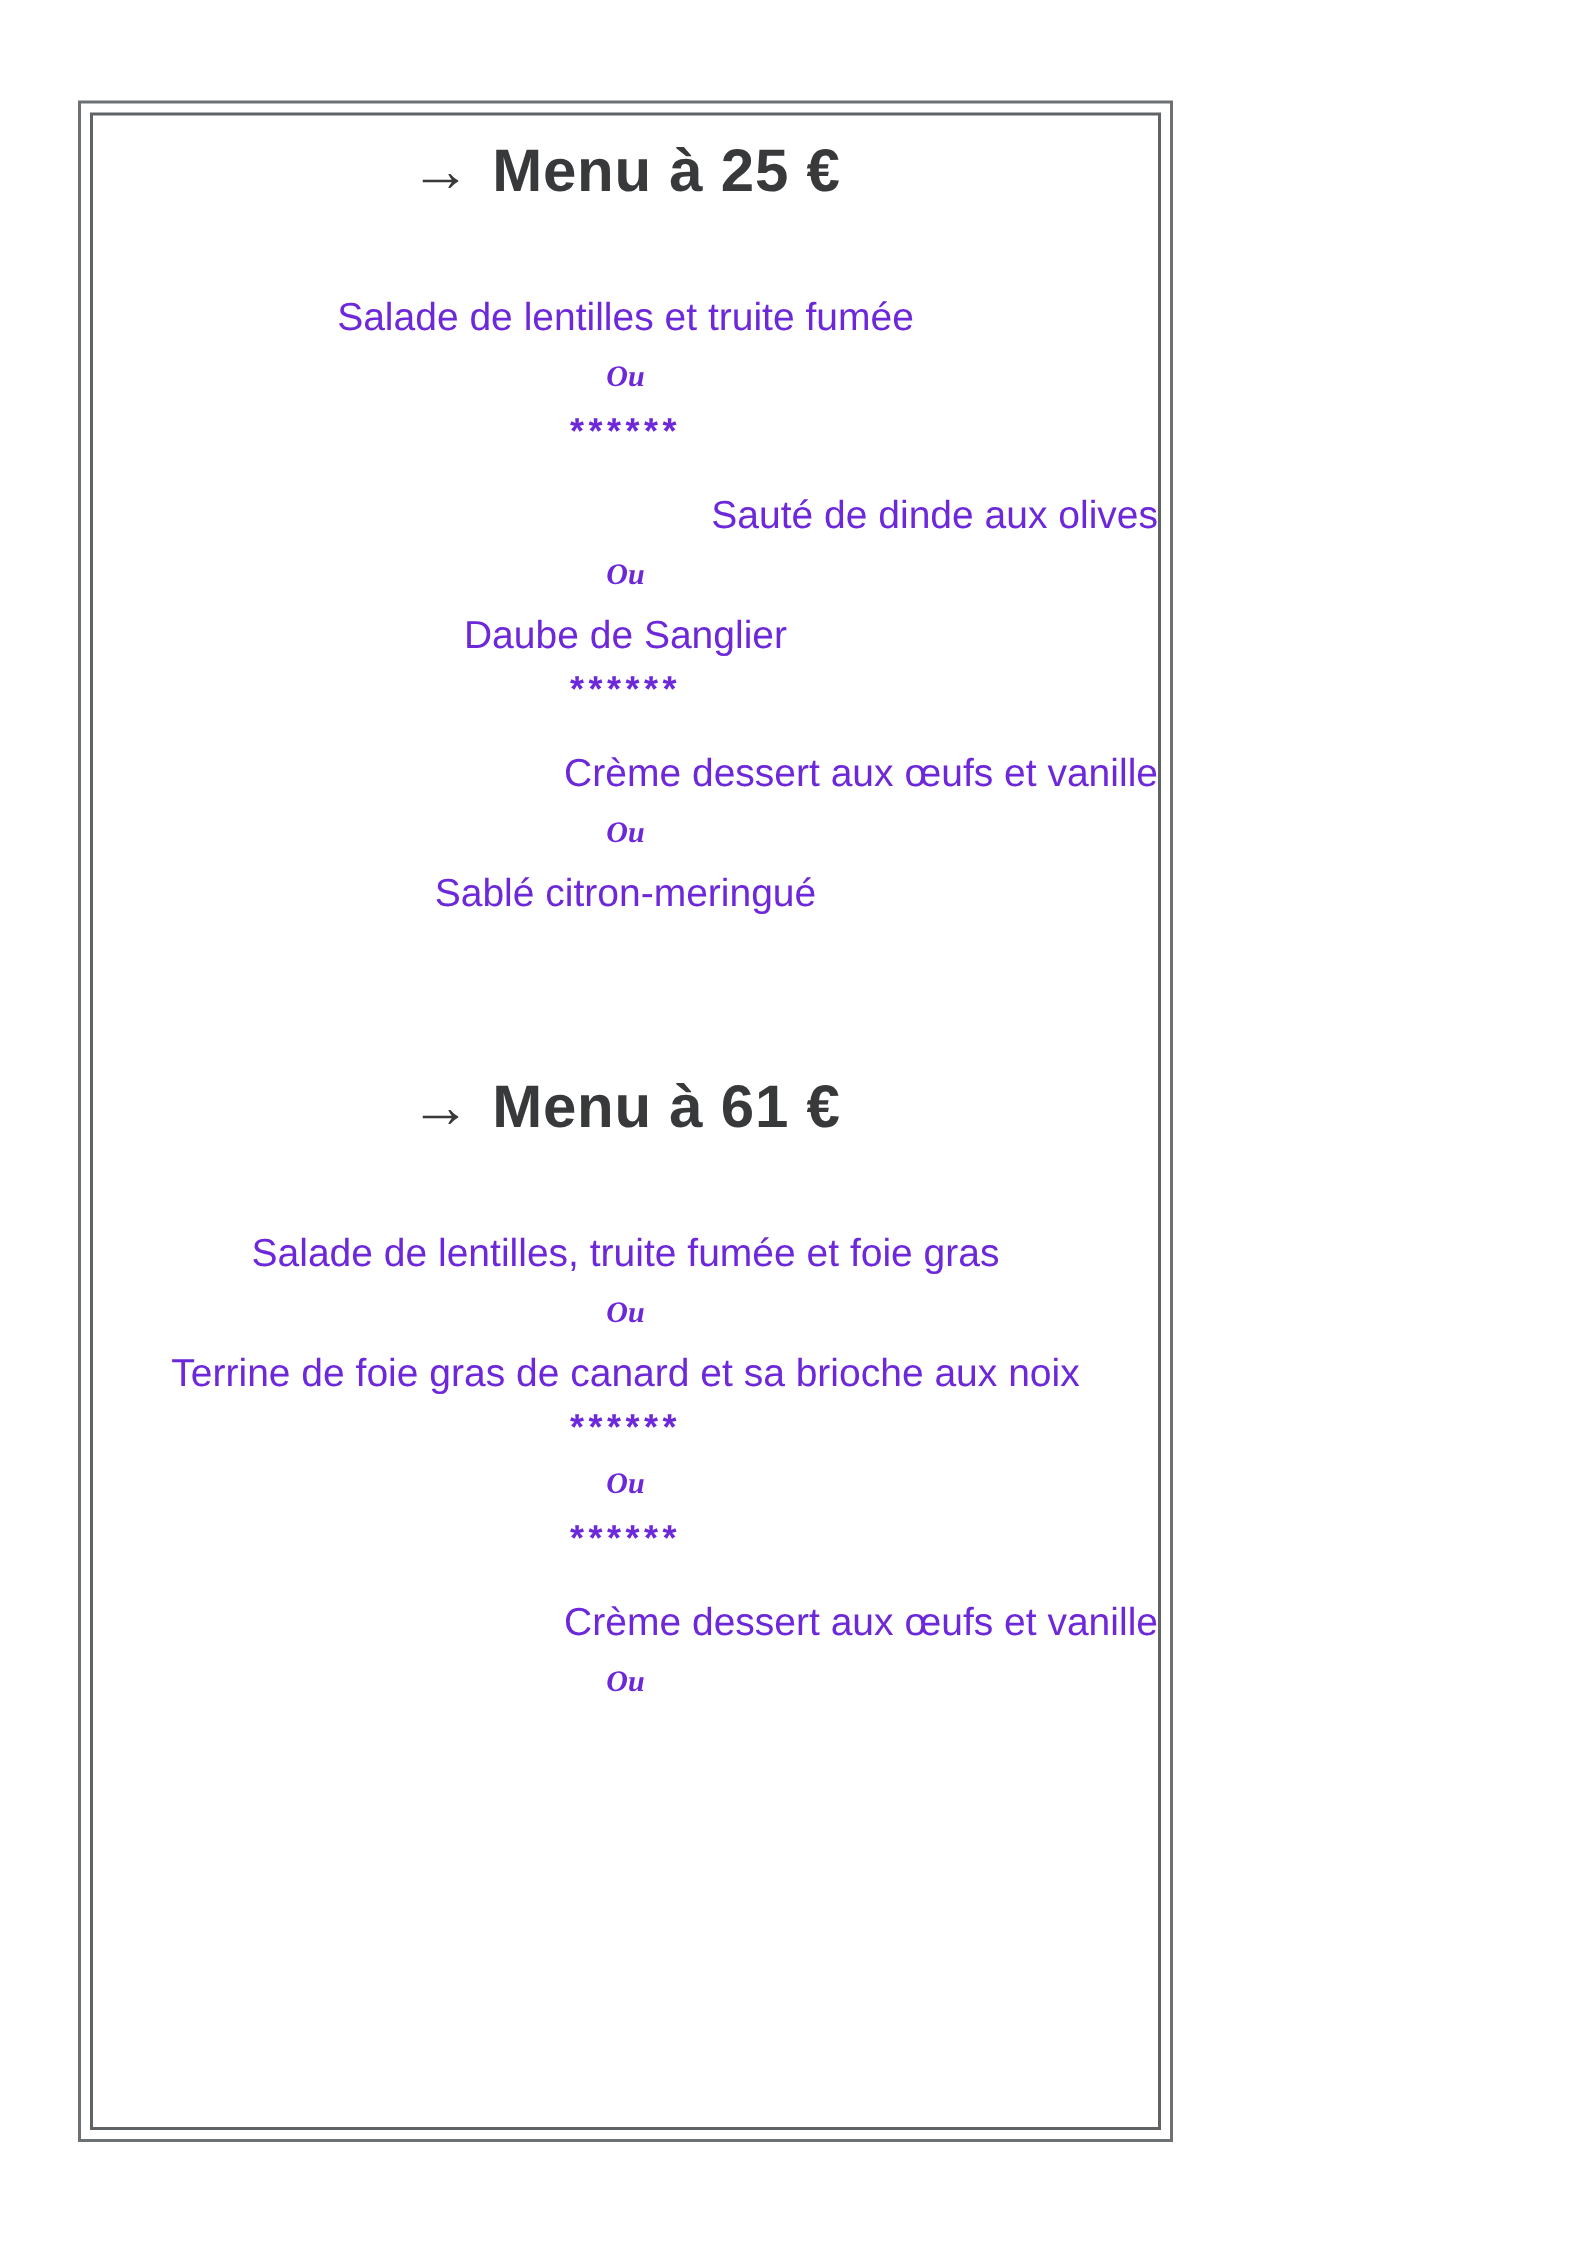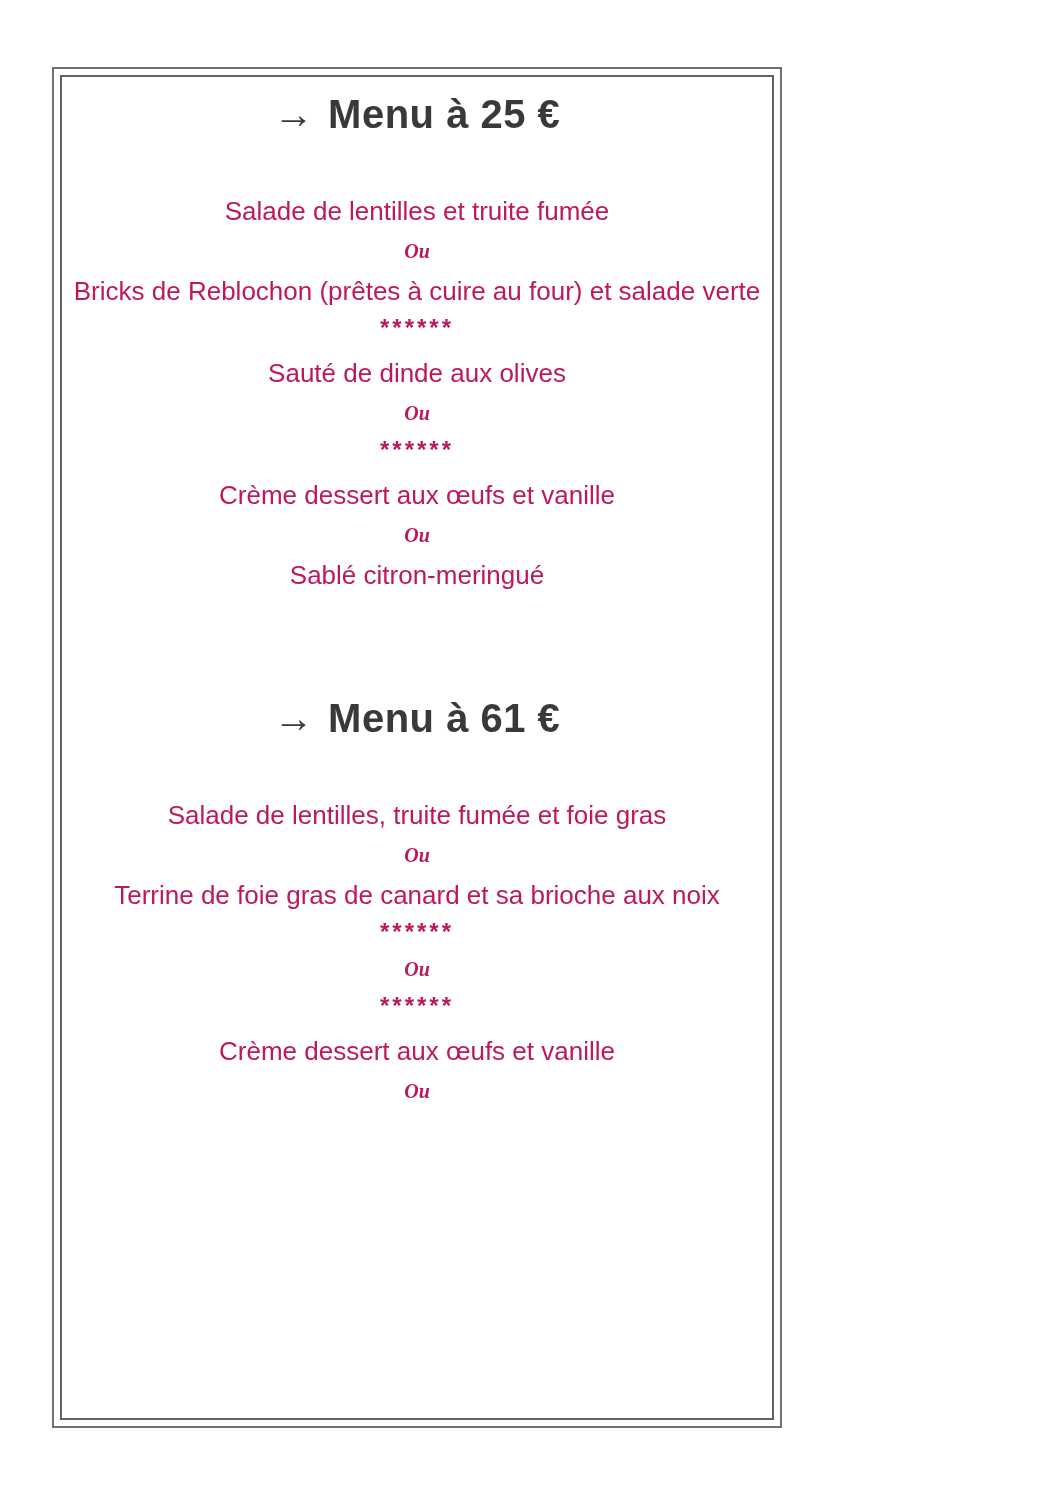--- a/index.html
+++ b/index.html
@@ -33,55 +33,55 @@
   .menu-title .arrow {
     display: inline-block;
     margin-right: 14px;
     font-weight: 700;
   }
   .menu-35 { margin-top: 100px; }
   .menu-items { margin-top: 54px; }
   .line {
     font-size: 26px;
     line-height: 40px;
-    color: #be185d;
+    color: #6d28d9;
   }
   .ou {
     font-weight: 700;
     font-style: italic;
     font-family: "Liberation Serif", "DejaVu Serif", serif;
     font-size: 20px;
   }
   .stars {
     font-weight: 700;
     font-size: 24px;
     line-height: 34px;
     letter-spacing: 3px;
   }
-  .course-start { margin-top: 8px; }
+  .course-start { margin-top: 18px; text-align: right; }
 </style>
 </head>
 <body>
 
 <main class="page">
   <div class="frame">
     <div class="frame-inner">
 
       <section class="menu menu-25">
         <h1 class="menu-title">
           <span class="arrow">→</span><span>Menu à 25 €</span>
         </h1>
         <div class="menu-items">
           <p class="line item">Salade de lentilles et truite fumée</p>
           <p class="line ou">Ou</p>
-          <p class="line item">Bricks de Reblochon (prêtes à cuire au four) et salade verte</p>
           <p class="line stars">******</p>
 
           <p class="line item course-start">Sauté de dinde aux olives</p>
           <p class="line ou">Ou</p>
+          <p class="line item">Daube de Sanglier</p>
           <p class="line stars">******</p>
 
           <p class="line item course-start">Crème dessert aux œufs et vanille</p>
           <p class="line ou">Ou</p>
           <p class="line item">Sablé citron-meringué</p>
         </div>
       </section>
 
       <section class="menu menu-35">
         <h1 class="menu-title">

